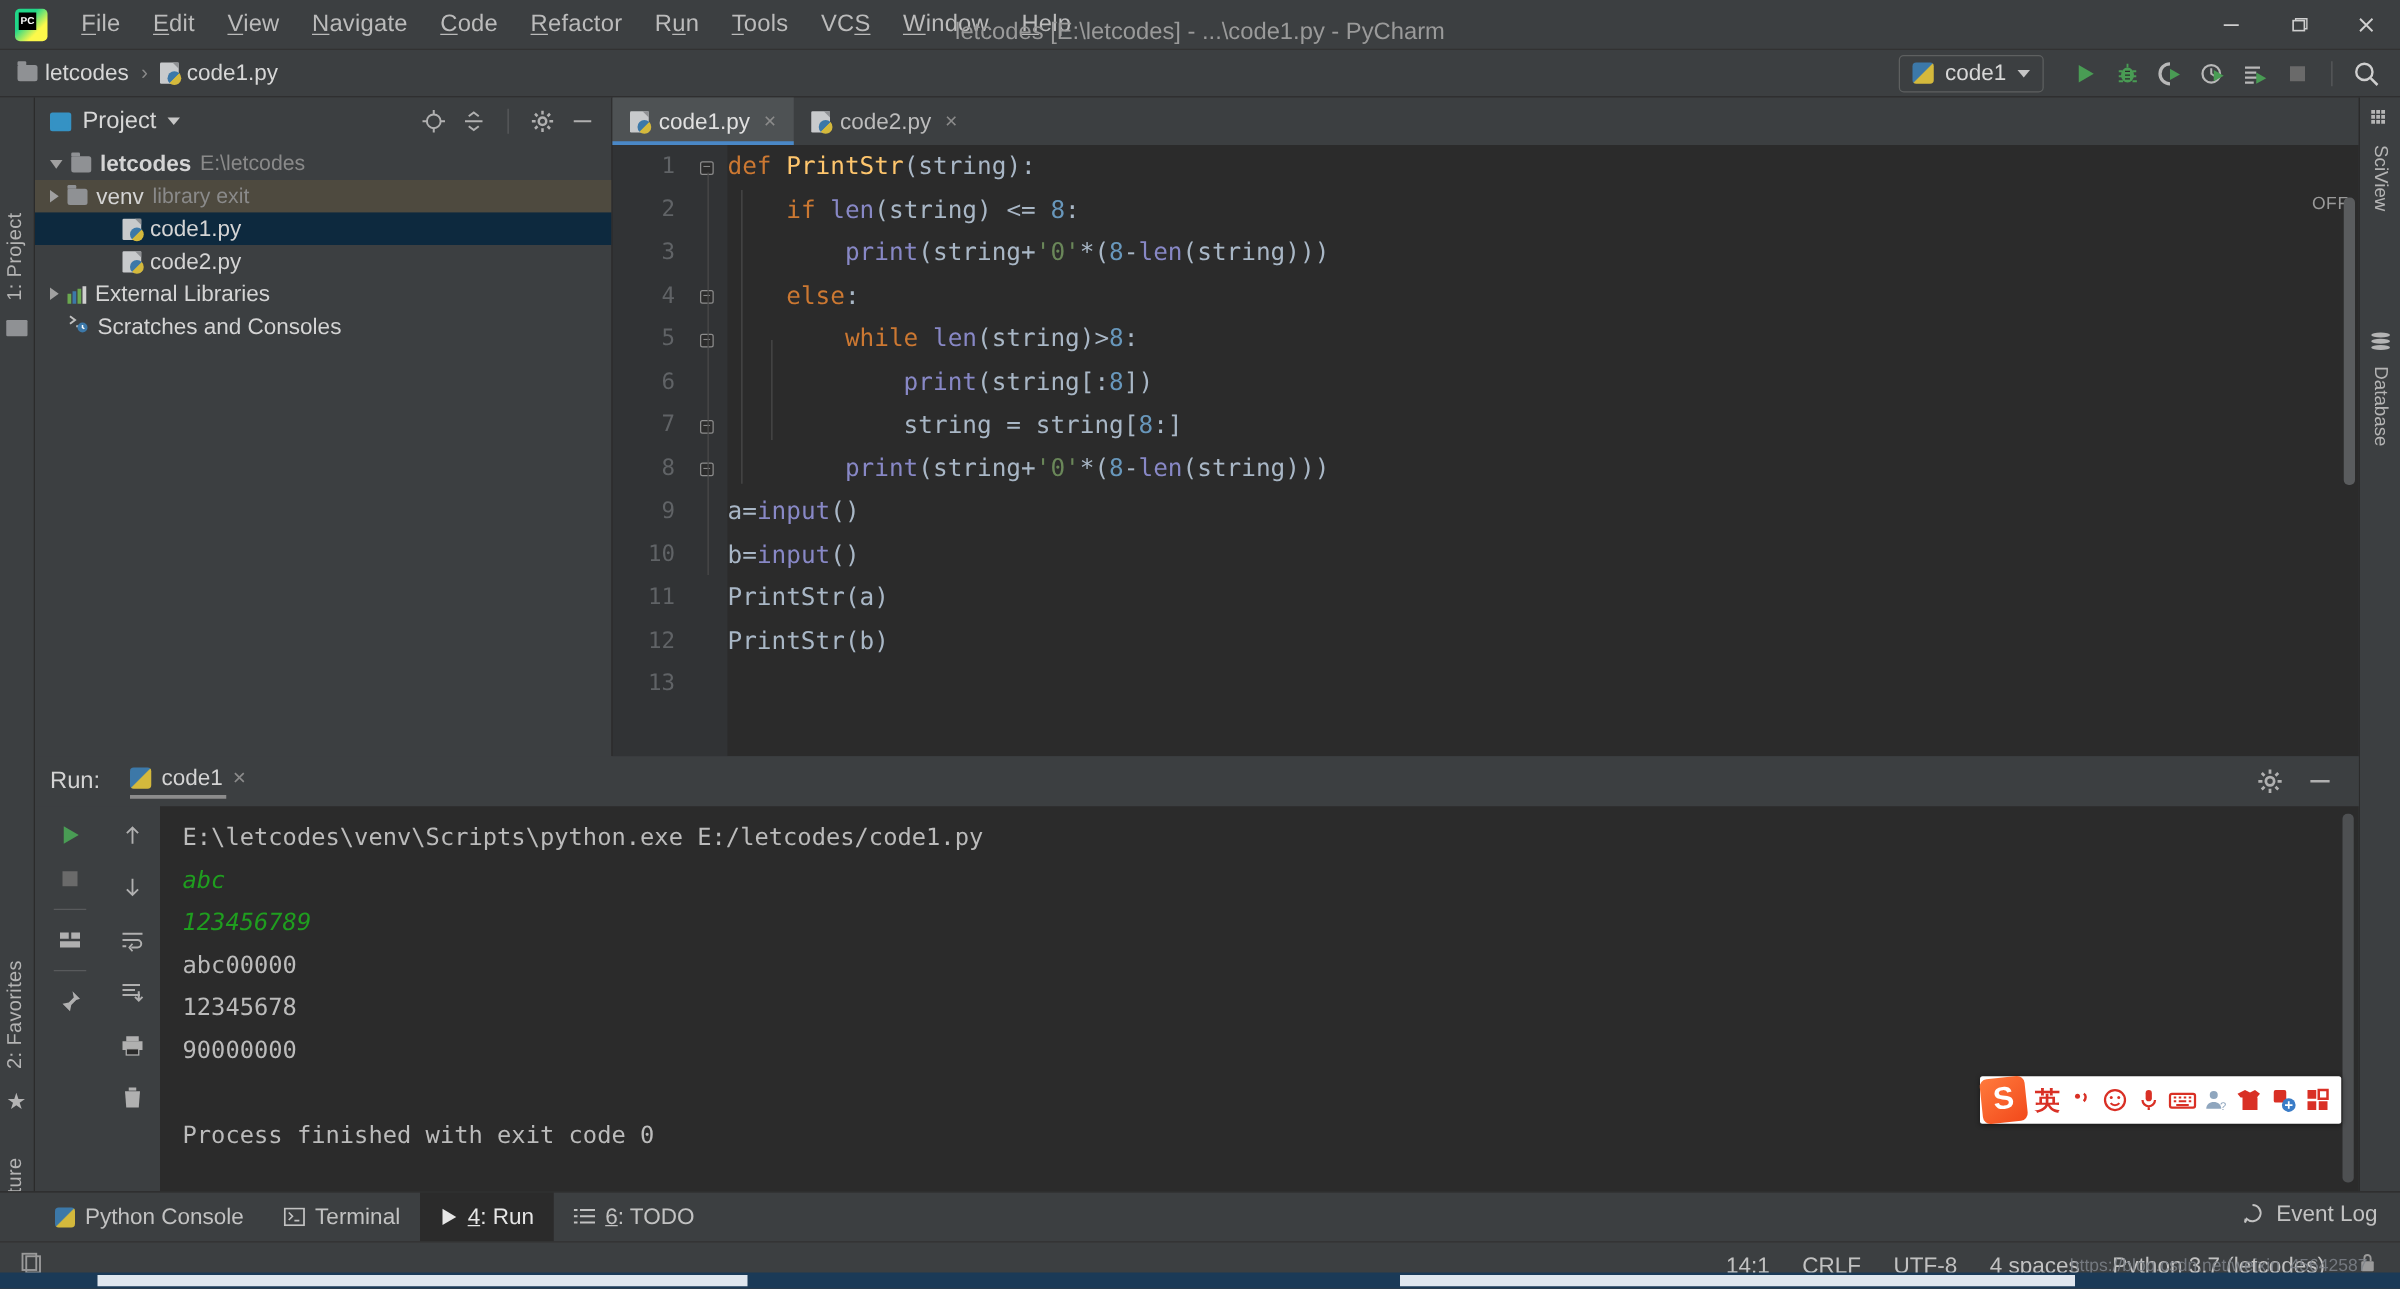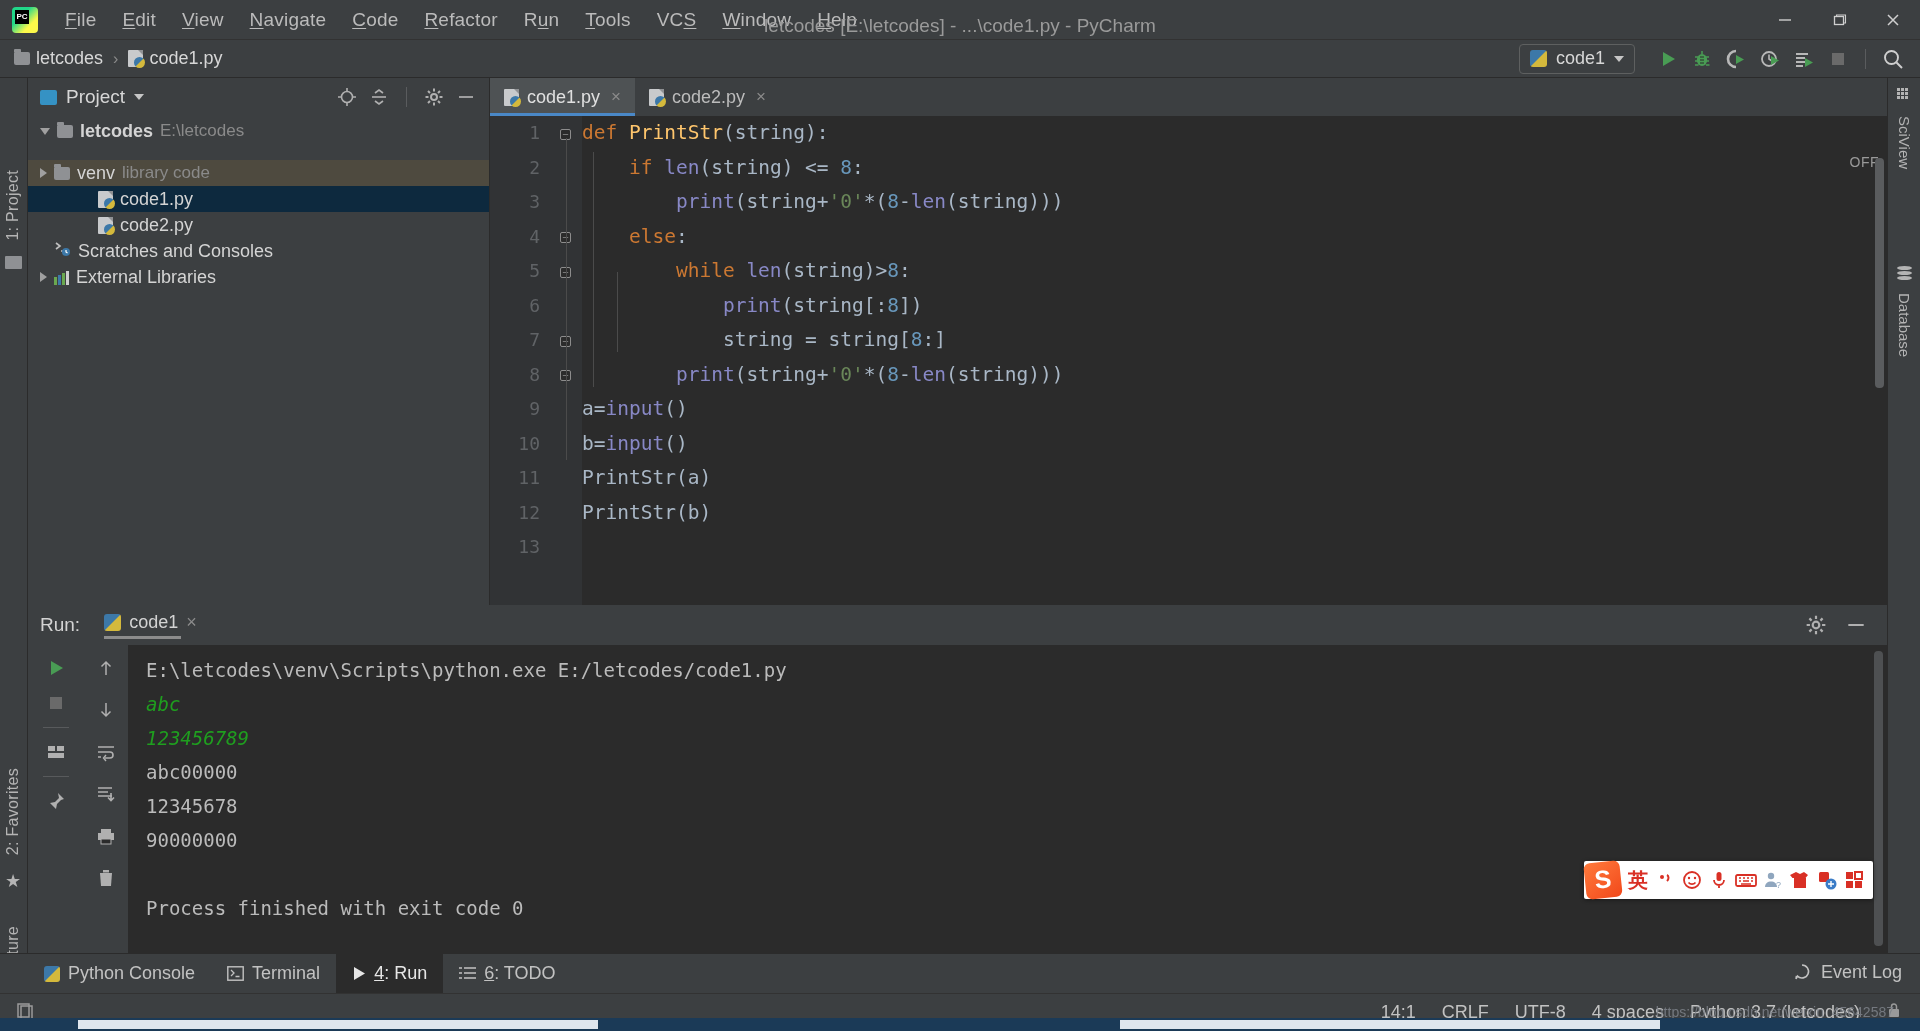--- a/index.html
+++ b/index.html
@@ -427,54 +427,54 @@
         </span>
       </span>
     </div>
     <div class="proj-tree" id="project-tree">
         <div class="trow" style="padding-left: 12px;">
           <span class="arrow-d"></span>
           <span class="folder-ico"></span>
           <span><b>letcodes</b></span>
           <span class="sub">E:\letcodes</span>
         </div>
-        <div class="trow hover" style=" margin-top: 16px;">
+        <div class="trow hover" style="">
           <span class="arrow-r"></span>
           <span class="folder-ico"></span>
           <span>venv</span>
-          <span class="sub">library code</span>
+          <span class="sub">library exit</span>
         </div>
         <div class="trow sel" style="padding-left: 56px;">
           <span class="arrow-sp"></span>
           <span class="pyfile-ico"></span>
           <span>code1.py</span>
         </div>
         <div class="trow" style="padding-left: 56px;">
           <span class="arrow-sp"></span>
           <span class="pyfile-ico"></span>
           <span>code2.py</span>
-        </div>
-        <div class="trow" style="padding-left: 12px;">
-          <span class="arrow-sp"></span>
-          <span><svg width="17" height="17" viewBox="0 0 17 17">
-              <path d="M2 3l4 3-4 3M7 11h7" stroke="#c0c0c0" stroke-width="1.6" fill="none"></path>
-              <circle cx="12" cy="12" r="4" fill="#3c78a8"></circle>
-              <path d="M12 10v2l1.5 1" stroke="#fff" stroke-width="1.2" fill="none"></path>
-            </svg></span>
-          <span>Scratches and Consoles</span>
         </div>
         <div class="trow" style="padding-left: 12px;">
           <span class="arrow-r"></span>
           <span class="bars-ico">
             <i style="background: rgb(106, 168, 79); height: 8px;"></i>
             <i style="background: rgb(60, 120, 168); height: 10px;"></i>
             <i style="background: rgb(106, 168, 79); height: 12px;"></i>
             <i style="background: rgb(207, 207, 207); height: 14px;"></i>
           </span>
           <span>External Libraries</span>
+        </div>
+        <div class="trow" style="padding-left: 12px;">
+          <span class="arrow-sp"></span>
+          <span><svg width="17" height="17" viewBox="0 0 17 17">
+              <path d="M2 3l4 3-4 3M7 11h7" stroke="#c0c0c0" stroke-width="1.6" fill="none"></path>
+              <circle cx="12" cy="12" r="4" fill="#3c78a8"></circle>
+              <path d="M12 10v2l1.5 1" stroke="#fff" stroke-width="1.2" fill="none"></path>
+            </svg></span>
+          <span>Scratches and Consoles</span>
         </div>
       </div>
   </div>
 
   <div class="editor-wrap">
     <div class="tabbar" id="editor-tabs">
         <div class="tab active">
           <span class="pyfile-ico"></span>
           <span>code1.py</span>
           <span class="x">×</span>

